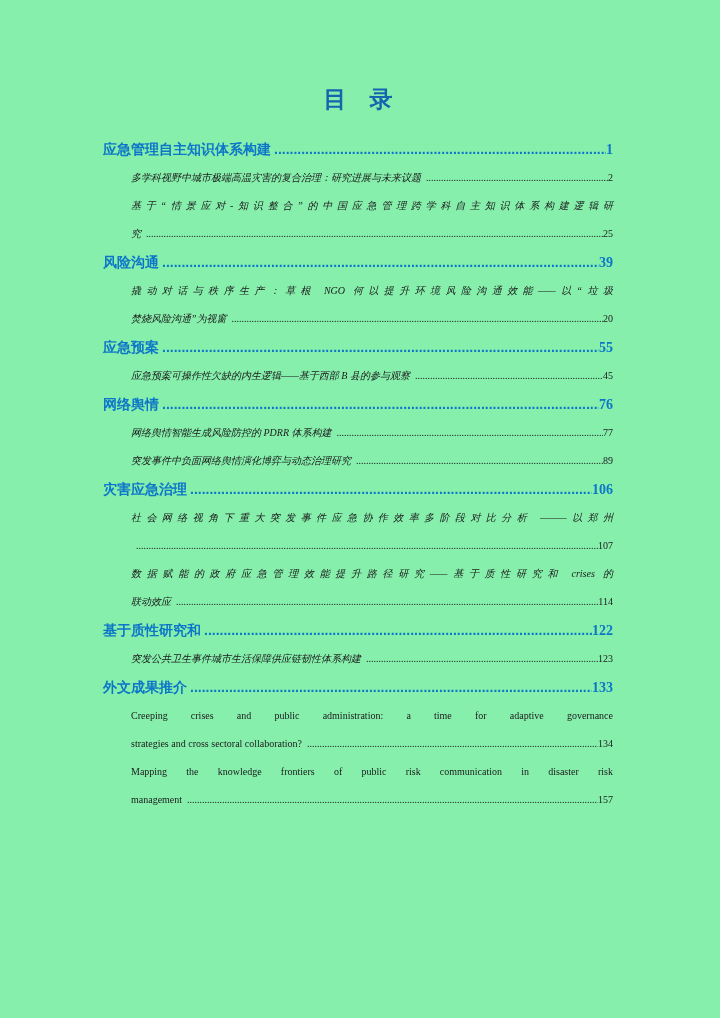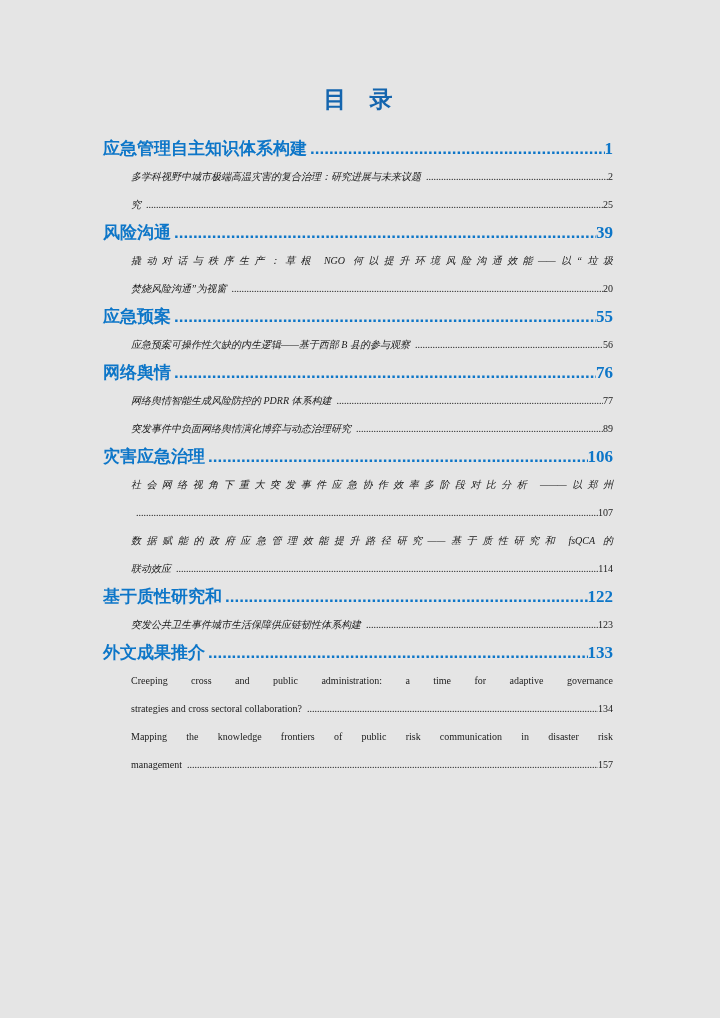--- a/index.html
+++ b/index.html
@@ -7,21 +7,21 @@
     width: 720px; height: 1018px;
     background: #ffffff;
     font-family: "Liberation Serif", serif;
     color: #1b1b1b;
     overflow: hidden;
   }
   .page {
     position: absolute; inset: 0;
     box-sizing: border-box;
     padding: 84px 107px 0 103px;
-    background: #e5e5e5;
+    background: #86efac;
   }
   .title {
     margin: 0 0 21px 0;
     text-align: center;
     color: #1465ae;
     font-family: "Liberation Sans", sans-serif;
     font-weight: bold;
     font-size: 23px;
     line-height: 30px;
   }
@@ -36,21 +36,21 @@
   .row.wrap .text {
     display: block;
     white-space: normal;
     text-align: justify;
     text-align-last: justify;
   }
   .section .row {
     color: #0d76c8;
     font-family: "Liberation Sans", sans-serif;
     font-weight: bold;
-    font-size: 17px;
+    font-size: 14px;
   }
   .item .row {
     color: #1b1b1b;
     font-size: 10px;
   }
   .item .line { padding-left: 28px; }
   .item .text { font-style: italic; }
   .entry.en .text { font-style: normal; text-align: center; }
   .leader {
     flex: 1 1 auto;
@@ -83,20 +83,23 @@
         </div>
       </div>
       <div class="entry item">
         <div class="row line last">
           <span class="text">多学科视野中城市极端高温灾害的复合治理：研究进展与未来议题</span>
           <span class="leader">............................................................................................................................................................................................................................................................................................................</span>
           <span class="page-num">2</span>
         </div>
       </div>
       <div class="entry item">
+        <div class="row line wrap">
+          <span class="text">基于“情景应对-知识整合”的中国应急管理跨学科自主知识体系构建逻辑研</span>
+        </div>
         <div class="row line last">
           <span class="text">究</span>
           <span class="leader">............................................................................................................................................................................................................................................................................................................</span>
           <span class="page-num">25</span>
         </div>
       </div>
       <div class="entry section">
         <div class="row line last">
           <span class="text">风险沟通</span>
           <span class="leader">............................................................................................................................................................................................................................................................................................................</span>
@@ -117,21 +120,21 @@
         <div class="row line last">
           <span class="text">应急预案</span>
           <span class="leader">............................................................................................................................................................................................................................................................................................................</span>
           <span class="page-num">55</span>
         </div>
       </div>
       <div class="entry item">
         <div class="row line last">
           <span class="text">应急预案可操作性欠缺的内生逻辑——基于西部 B 县的参与观察</span>
           <span class="leader">............................................................................................................................................................................................................................................................................................................</span>
-          <span class="page-num">56</span>
+          <span class="page-num">45</span>
         </div>
       </div>
       <div class="entry section">
         <div class="row line last">
           <span class="text">网络舆情</span>
           <span class="leader">............................................................................................................................................................................................................................................................................................................</span>
           <span class="page-num">76</span>
         </div>
       </div>
       <div class="entry item">
@@ -159,21 +162,21 @@
         <div class="row line wrap">
           <span class="text">社会网络视角下重大突发事件应急协作效率多阶段对比分析 ———以郑州</span>
         </div>
         <div class="row line last">
           <span class="leader">............................................................................................................................................................................................................................................................................................................</span>
           <span class="page-num">107</span>
         </div>
       </div>
       <div class="entry item">
         <div class="row line wrap">
-          <span class="text">数据赋能的政府应急管理效能提升路径研究——基于质性研究和 fsQCA 的</span>
+          <span class="text">数据赋能的政府应急管理效能提升路径研究——基于质性研究和 crises 的</span>
         </div>
         <div class="row line last">
           <span class="text">联动效应</span>
           <span class="leader">............................................................................................................................................................................................................................................................................................................</span>
           <span class="page-num">114</span>
         </div>
       </div>
       <div class="entry section">
         <div class="row line last">
           <span class="text">基于质性研究和</span>
@@ -190,21 +193,21 @@
       </div>
       <div class="entry section">
         <div class="row line last">
           <span class="text">外文成果推介</span>
           <span class="leader">............................................................................................................................................................................................................................................................................................................</span>
           <span class="page-num">133</span>
         </div>
       </div>
       <div class="entry item en">
         <div class="row line wrap">
-          <span class="text">Creeping cross and public administration: a time for adaptive governance</span>
+          <span class="text">Creeping crises and public administration: a time for adaptive governance</span>
         </div>
         <div class="row line last">
           <span class="text">strategies and cross sectoral collaboration?</span>
           <span class="leader">............................................................................................................................................................................................................................................................................................................</span>
           <span class="page-num">134</span>
         </div>
       </div>
       <div class="entry item en">
         <div class="row line wrap">
           <span class="text">Mapping the knowledge frontiers of public risk communication in disaster risk</span>

